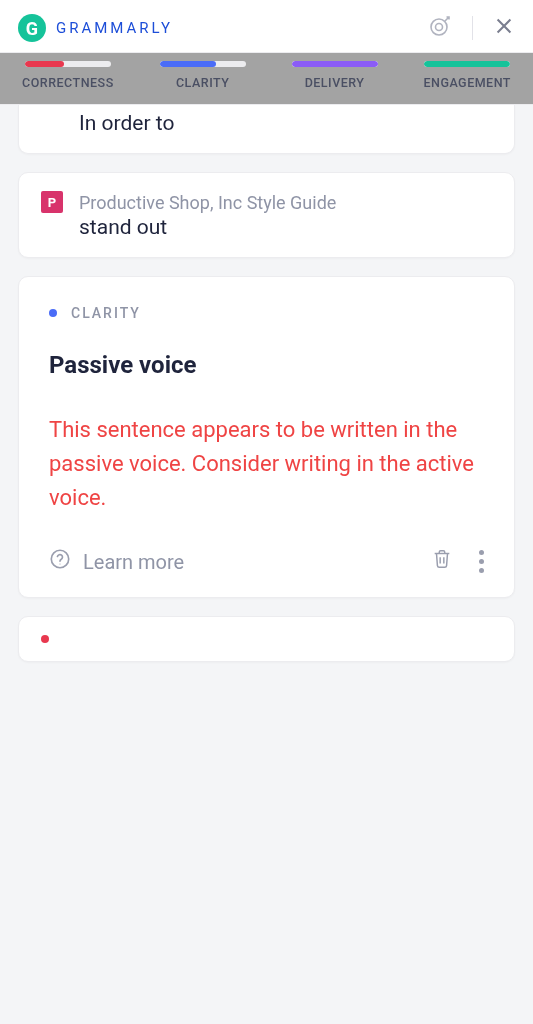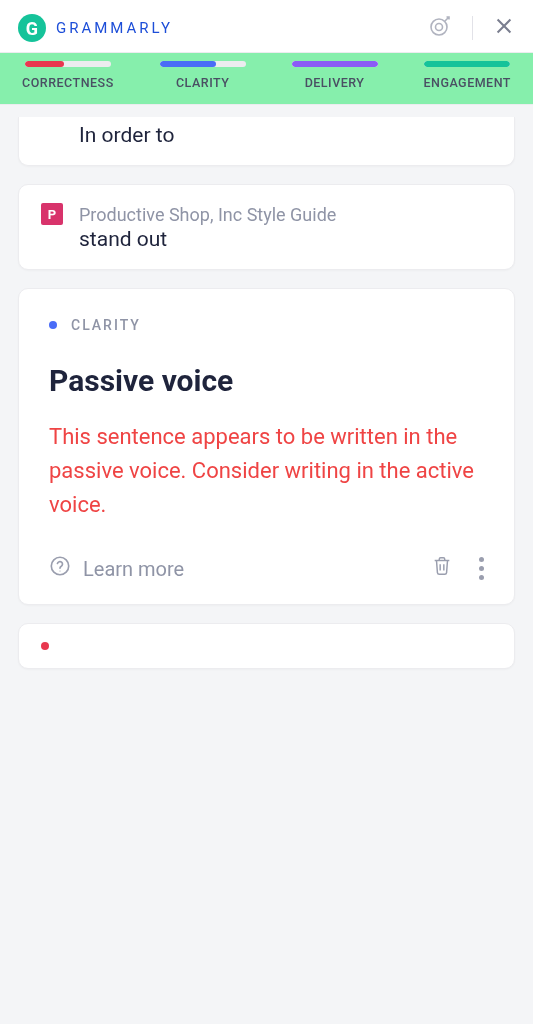--- a/index.html
+++ b/index.html
@@ -42,21 +42,21 @@
     .header-right {
       display: flex;
       align-items: center;
       gap: 20px;
     }
     .goal-icon svg { width: 24px; height: 24px; stroke: #b0b3bf; fill: none; stroke-width: 1.6; }
     .vline { width: 1px; height: 24px; background: #e2e2e8; }
     .close-icon svg { width: 22px; height: 22px; stroke: #7a7e8f; fill: none; stroke-width: 2.2; }
 
     .tabs {
-      background: #86efac;
+      background: #a3a3a3;
       display: flex;
       justify-content: space-between;
       padding: 8px 22px 14px 22px;
       border-bottom: 1px solid #ececef;
     }
     .tab {
       display: flex;
       flex-direction: column;
       align-items: center;
       gap: 8px;
@@ -91,21 +91,21 @@
     .card {
       background: #fff;
       border: 1px solid #ececef;
       border-radius: 10px;
       box-shadow: 0 1px 2px rgba(0,0,0,0.03);
       padding: 18px 22px;
     }
     .card-first {
       border-top-left-radius: 0; border-top-right-radius: 0;
       border-top: none;
-      margin-top: 12px;
+      margin-top: 0;
       padding-top: 4px;
     }
     .card-line {
       display: flex;
       align-items: center;
       gap: 16px;
     }
     .dot {
       width: 8px; height: 8px; border-radius: 50%;
       flex: 0 0 8px;
@@ -142,23 +142,23 @@
       margin-bottom: 30px;
     }
     .exp-tag .dot { width: 8px; height: 8px; }
     .exp-tag-label {
       color: #8f94a6;
       letter-spacing: 2px;
       font-size: 14px;
       font-weight: 500;
     }
     .exp-title {
-      font-size: 30px;
+      font-size: 24px;
       font-weight: 700;
-      margin-bottom: 22px;
+      margin-bottom: 34px;
     }
     .exp-body {
       font-size: 22px;
       line-height: 1.55;
       color: #ef4444;
       margin-bottom: 32px;
     }
     .exp-actions {
       display: flex;
       align-items: flex-end;

